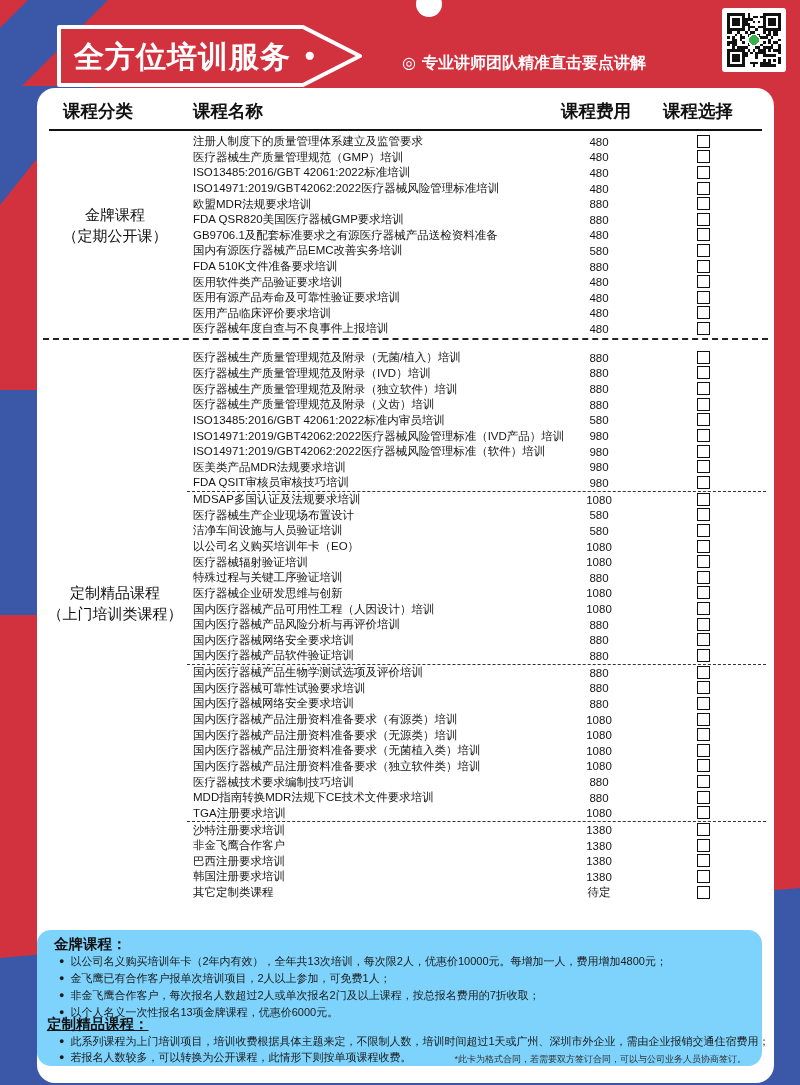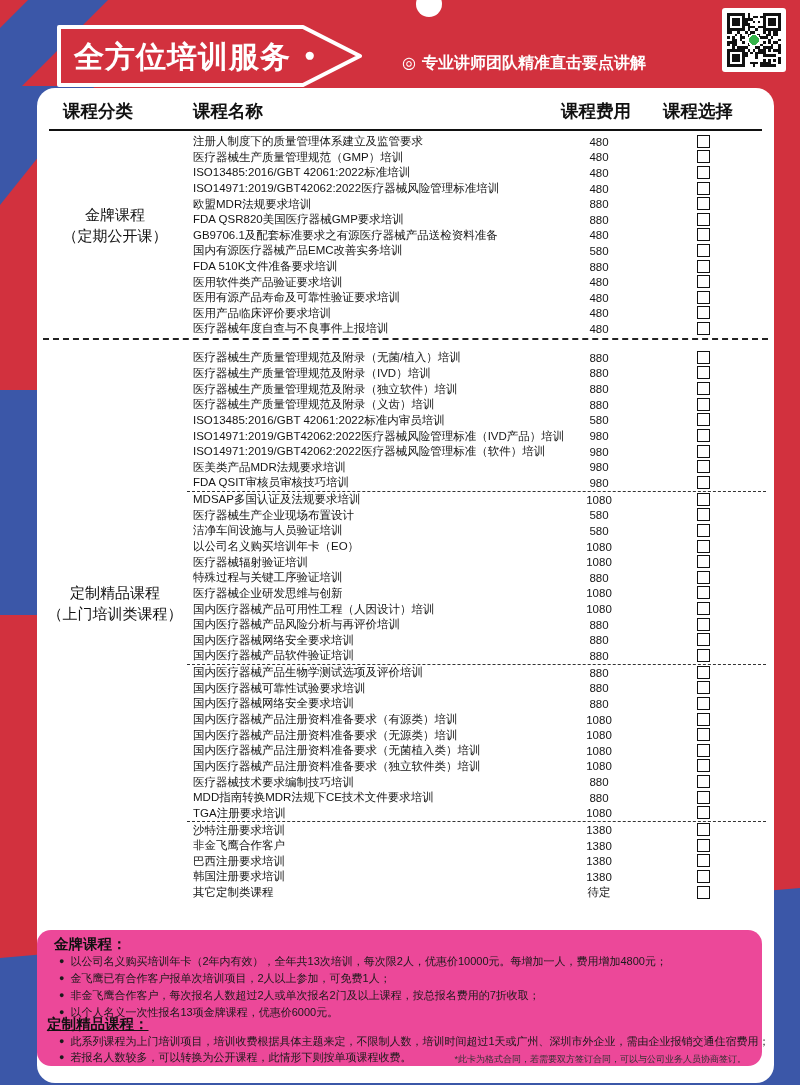--- a/index.html
+++ b/index.html
@@ -40,21 +40,21 @@
   .sec1{top:46px;} .sec2{top:262px;}
   .row{position:relative;display:flex;align-items:center;padding-left:156px;}
   .sec1 .row{height:15.6px;} .sec2 .row{height:15.65px;}
   .course-name{font-size:11.5px;color:#151515;white-space:nowrap;}
   .fee{position:absolute;left:524px;width:76px;text-align:center;font-size:11.5px;color:#151515;}
   .checkbox{position:absolute;left:660px;top:50%;margin-top:-7px;width:11px;height:11px;border:1.6px solid #111;background:#fff;}
   .dash-major{position:absolute;left:6px;right:6px;top:250px;border-top:2px dashed #222;}
   .dash-inner{height:0;margin-left:150px;margin-right:8px;border-top:1.5px dashed #333;}
 
   
-  .notes-card{position:absolute;left:37px;top:930px;width:725px;height:136px;background:#ec4899;border-radius:14px;}
+  .notes-card{position:absolute;left:37px;top:930px;width:725px;height:136px;background:#7dd3fc;border-radius:14px;}
   .note-h{position:absolute;font-size:14.5px;font-weight:bold;color:#111;white-space:nowrap;}
   .note-h1{left:17px;top:5px;} .note-h2{left:10px;top:85px;text-decoration:underline;}
   .bullets{position:absolute;left:22px;list-style:none;margin:0;padding:0;}
   .bullets1{top:23px;} .bullets2{top:103px;}
   .bullets li{height:17px;line-height:17px;font-size:11px;color:#1a1a1a;white-space:nowrap;}
   .bullets2 li{height:16px;line-height:16px;}
   .b-dot{font-size:9px;margin-right:6px;vertical-align:1px;}
   .footnote{position:absolute;right:16px;top:123px;font-size:9px;color:#333;white-space:nowrap;}
 </style>
 </head>

